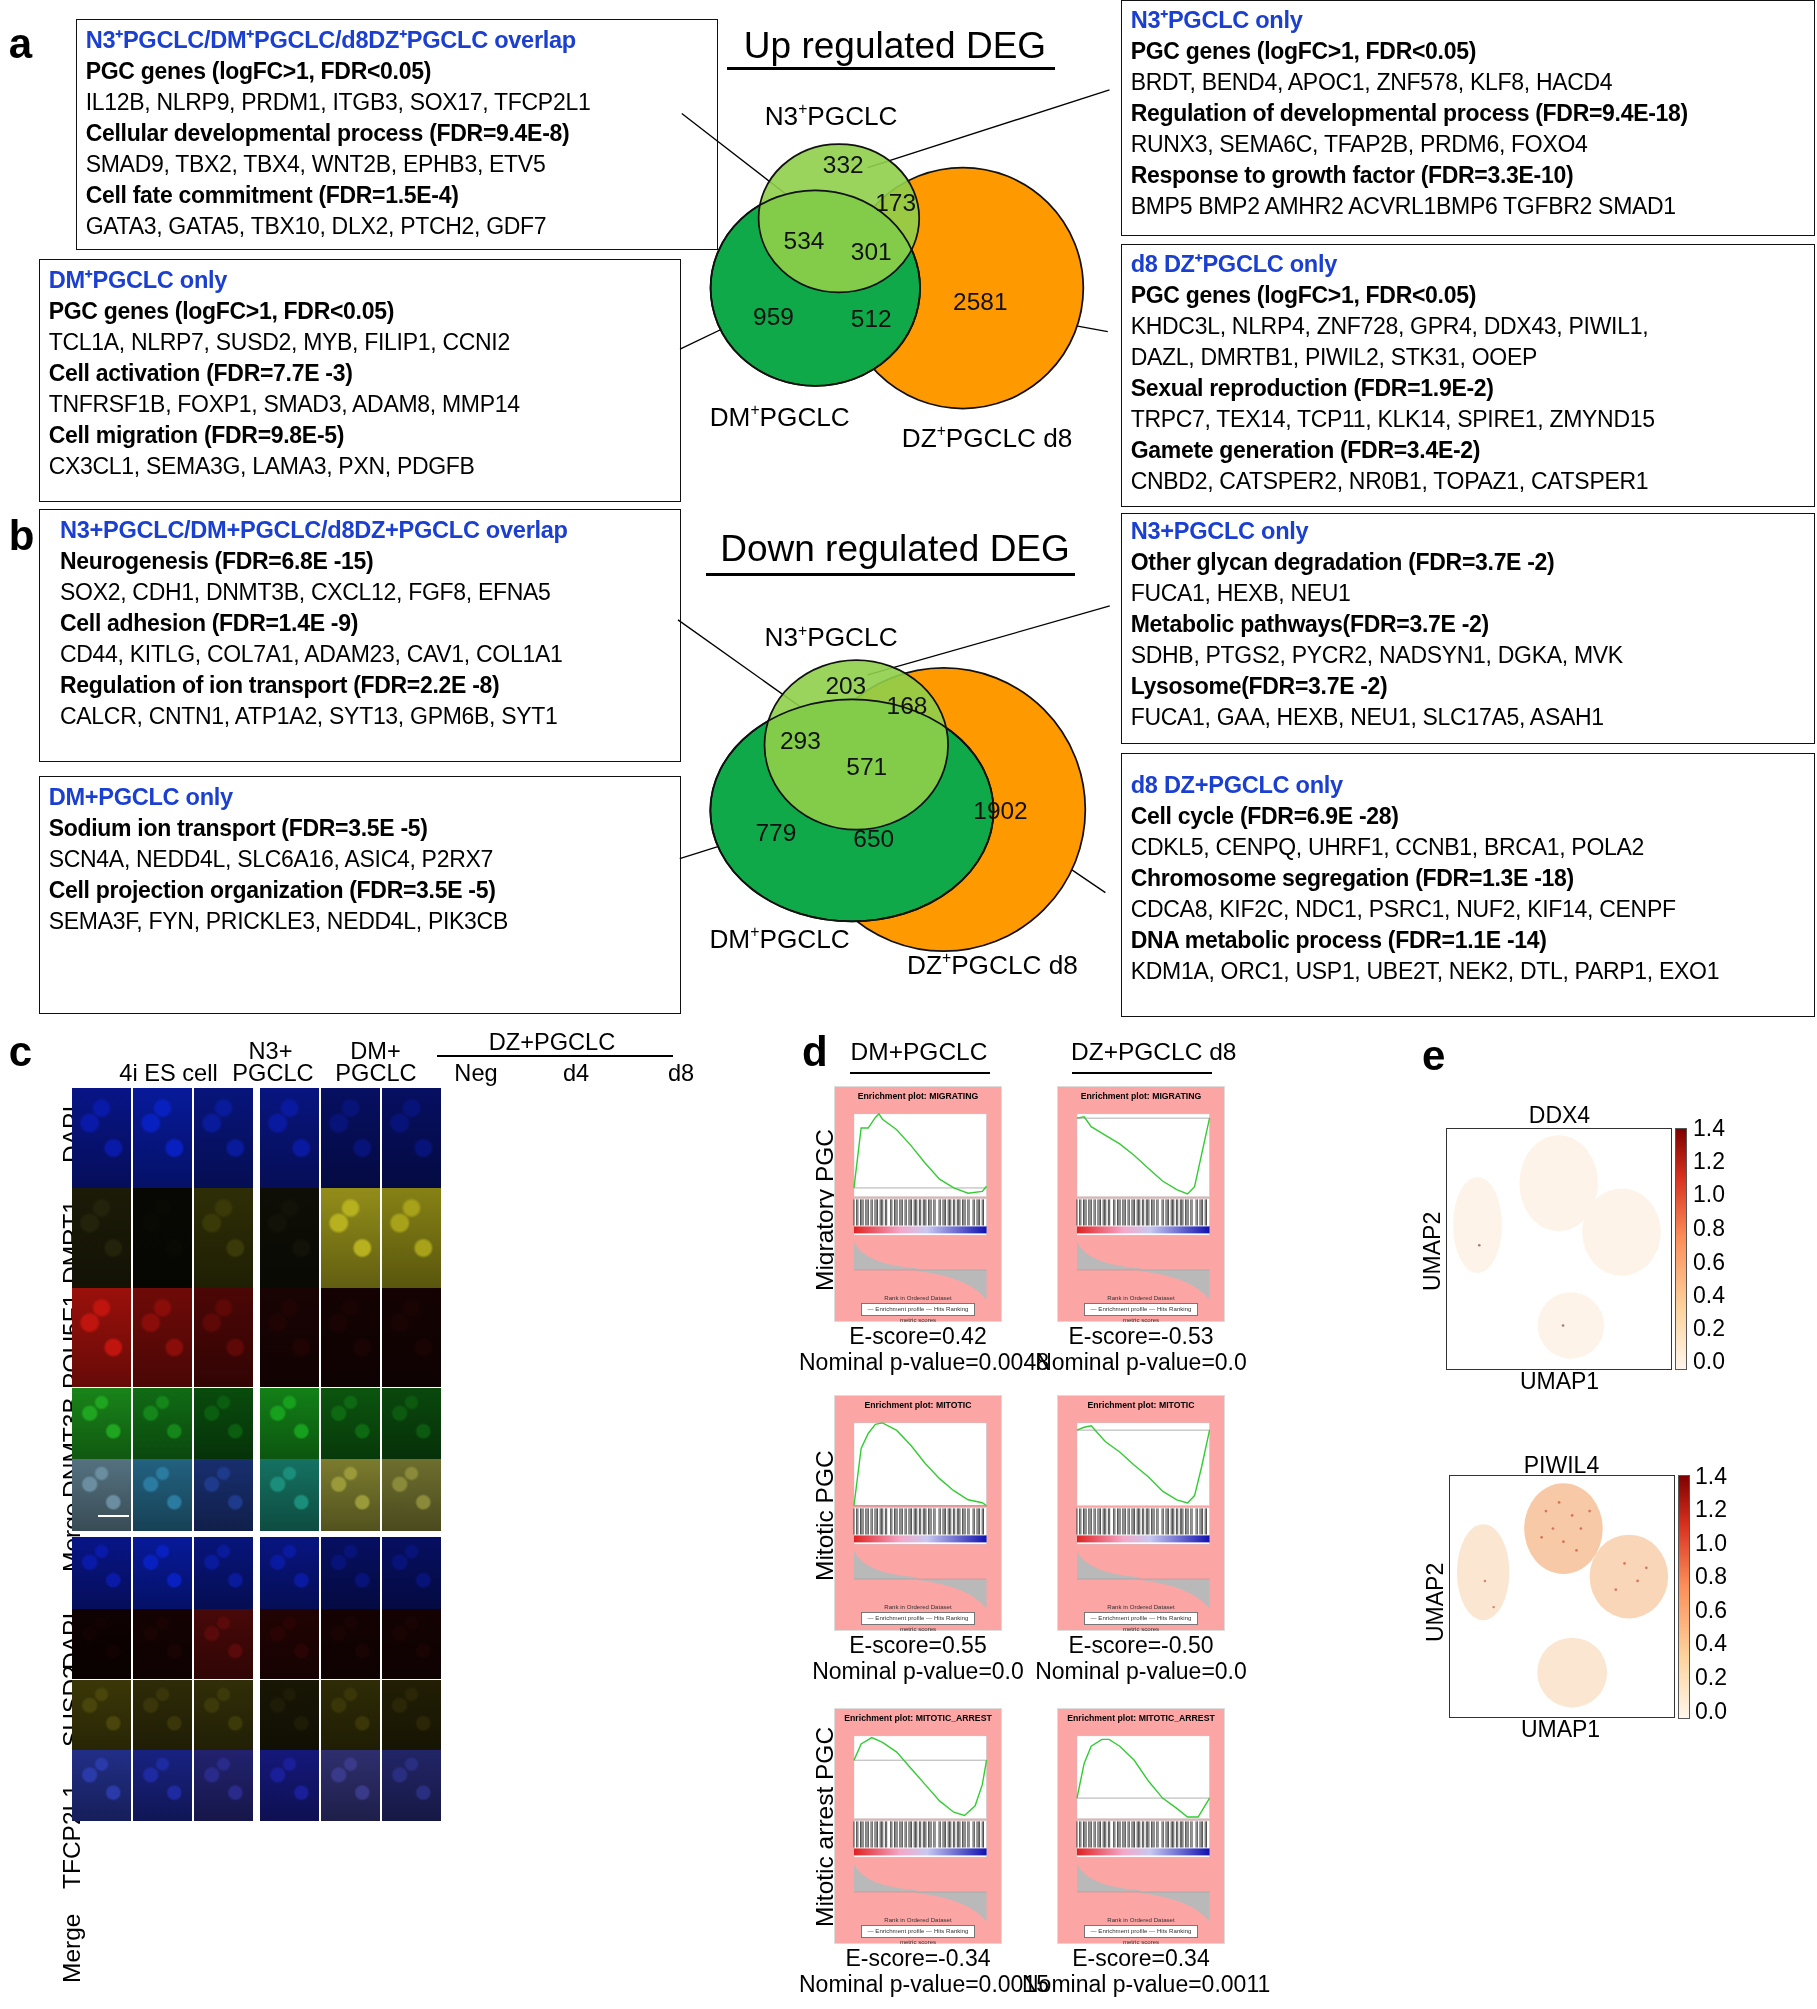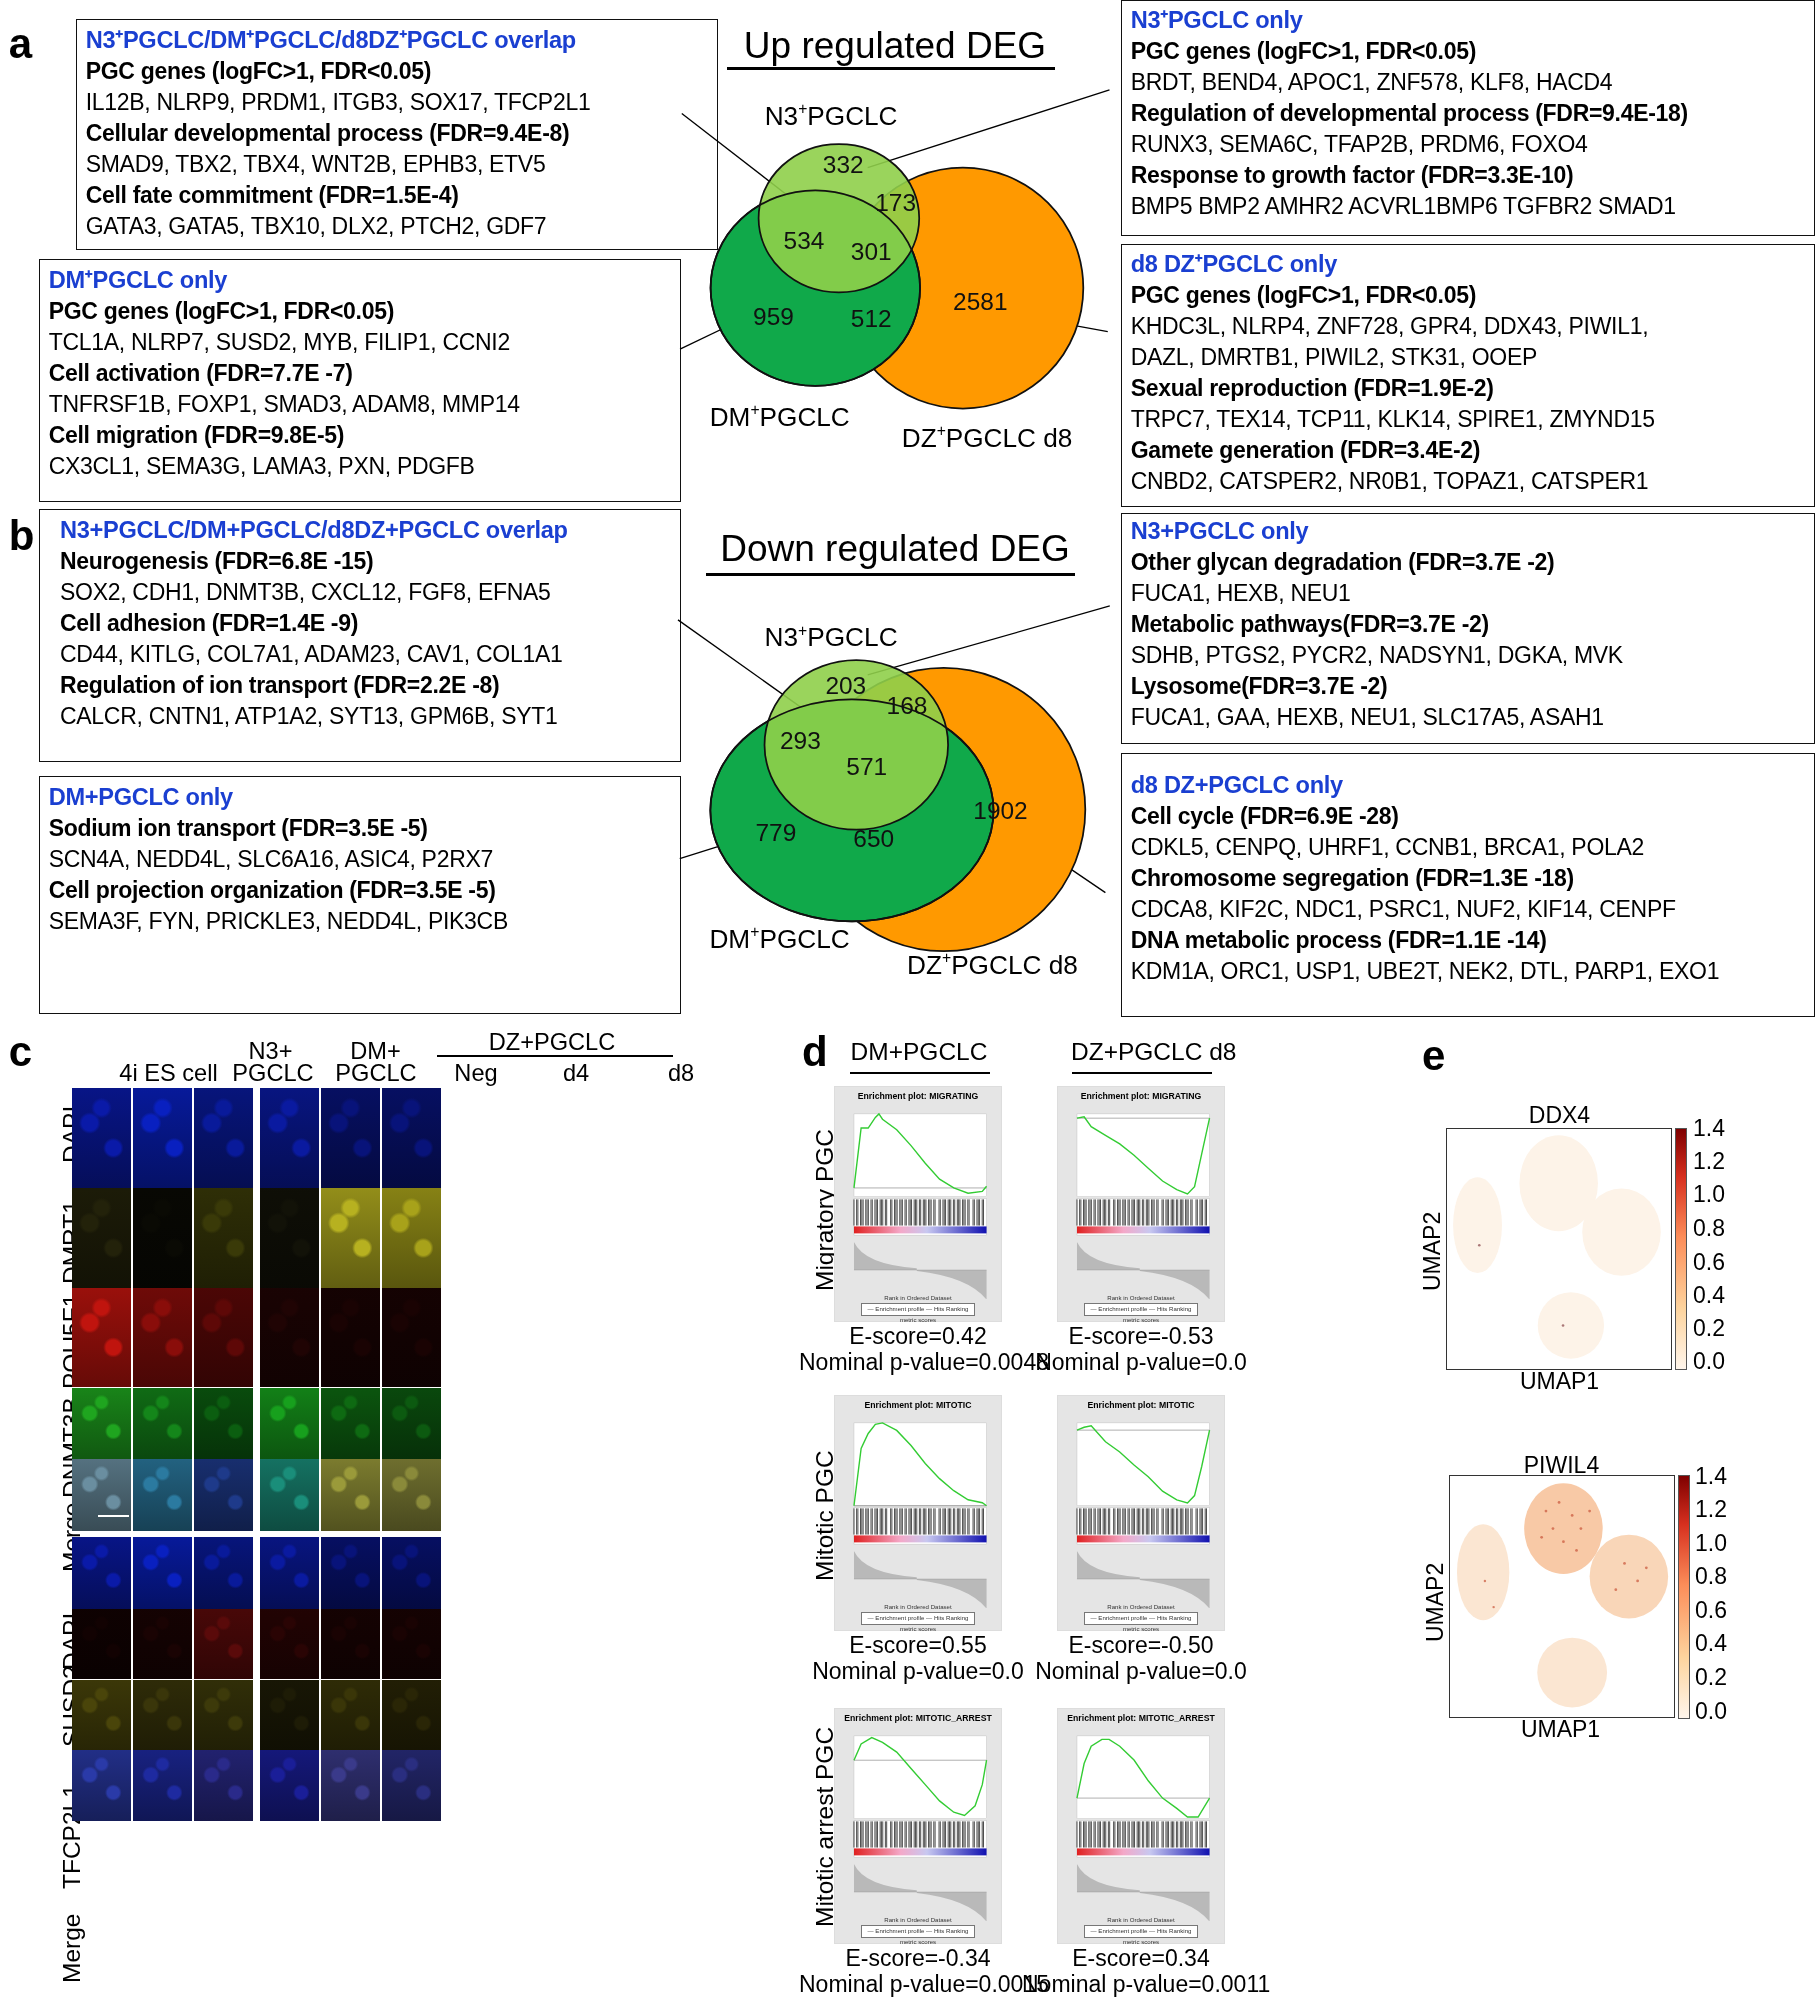--- a/index.html
+++ b/index.html
@@ -14,21 +14,21 @@
   .venn-rule{position:absolute;height:2.6px;background:#000;}
   .venn-svg{position:absolute;}
   .vlabel{font-family:"Liberation Sans",sans-serif;font-size:30px;fill:#000;}
   .vnum{font-family:"Liberation Sans",sans-serif;font-size:28px;fill:#111;text-anchor:middle;}
   .sup{font-size:18px;}
   
   .col-head{position:absolute;font-size:23.6px;text-align:center;white-space:nowrap;line-height:26px;}
   .row-label{position:absolute;font-size:24.5px;white-space:nowrap;transform:rotate(-90deg);transform-origin:left top;}
   .micro{position:absolute;box-sizing:border-box;}
   
-  .gsea{position:absolute;background:#e5e5e5;border:0.9px solid #ddd;box-sizing:border-box;}
+  .gsea{position:absolute;background:#fca5a5;border:0.9px solid #ddd;box-sizing:border-box;}
   .gsea .gt{position:absolute;left:0;right:0;top:3.5px;text-align:center;font-size:8.7px;font-weight:bold;}
   .gsea .legend{position:absolute;left:26px;right:26px;bottom:5.2px;height:10.5px;border:0.9px solid #777;background:#fff;font-size:6.1px;line-height:10.5px;text-align:center;color:#333;}
   .gsea .xlab{position:absolute;left:0;right:0;font-size:6.1px;text-align:center;color:#333;}
   .escore{position:absolute;font-size:23px;text-align:center;white-space:nowrap;line-height:26px;}
   .d-head{position:absolute;font-size:24.5px;text-align:center;white-space:nowrap;}
   .d-rowlab{position:absolute;font-size:24.5px;white-space:nowrap;transform:rotate(-90deg);transform-origin:left top;}
   
   .umap-title{position:absolute;font-size:23px;text-align:center;white-space:nowrap;}
   .umap-box{position:absolute;border:1.3px solid #333;background:#fff;box-sizing:border-box;overflow:hidden;}
   .cbar{position:absolute;width:9.6px;border:0.9px solid #555;background:linear-gradient(to top,#fff5eb,#fdd49e 25%,#fc8d59 55%,#d7301f 80%,#7f0000);}
@@ -48,21 +48,21 @@
   <div class="term">Cellular developmental process (FDR=9.4E-8)</div>
   <div class="genes">SMAD9, TBX2, TBX4, WNT2B, EPHB3, ETV5</div>
   <div class="term">Cell fate commitment (FDR=1.5E-4)</div>
   <div class="genes">GATA3, GATA5, TBX10, DLX2, PTCH2, GDF7</div>
 </div>
 
 <div class="gbox" style="left:39px;top:259px;width:642px;height:243px;">
   <div class="ttl">DM⁺PGCLC only</div>
   <div class="term">PGC genes (logFC&gt;1, FDR&lt;0.05)</div>
   <div class="genes">TCL1A, NLRP7, SUSD2, MYB, FILIP1, CCNI2</div>
-  <div class="term">Cell activation (FDR=7.7E -7)</div>
+  <div class="term">Cell activation (FDR=7.7E -3)</div>
   <div class="genes">TNFRSF1B, FOXP1, SMAD3, ADAM8, MMP14</div>
   <div class="term">Cell migration (FDR=9.8E-5)</div>
   <div class="genes">CX3CL1, SEMA3G, LAMA3, PXN, PDGFB</div>
 </div>
 
 <div class="gbox" style="left:1121px;top:0px;width:694px;height:236px;padding-top:3.5px;">
   <div class="ttl">N3⁺PGCLC only</div>
   <div class="term">PGC genes (logFC&gt;1, FDR&lt;0.05)</div>
   <div class="genes">BRDT, BEND4, APOC1, ZNF578, KLF8, HACD4</div>
   <div class="term">Regulation of developmental process (FDR=9.4E-18)</div>

